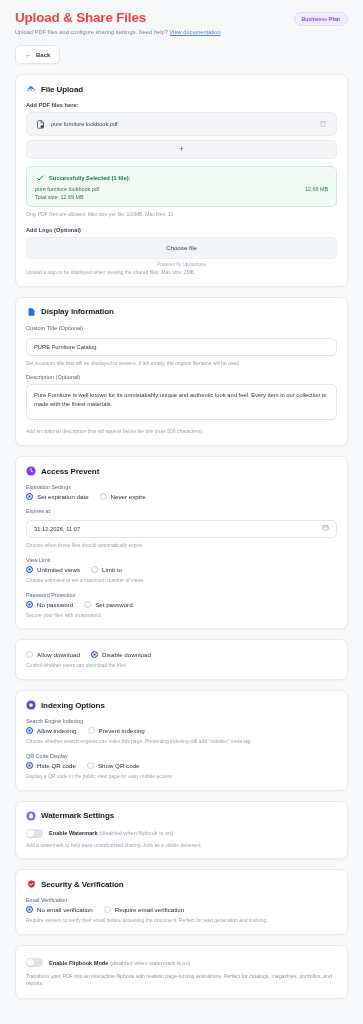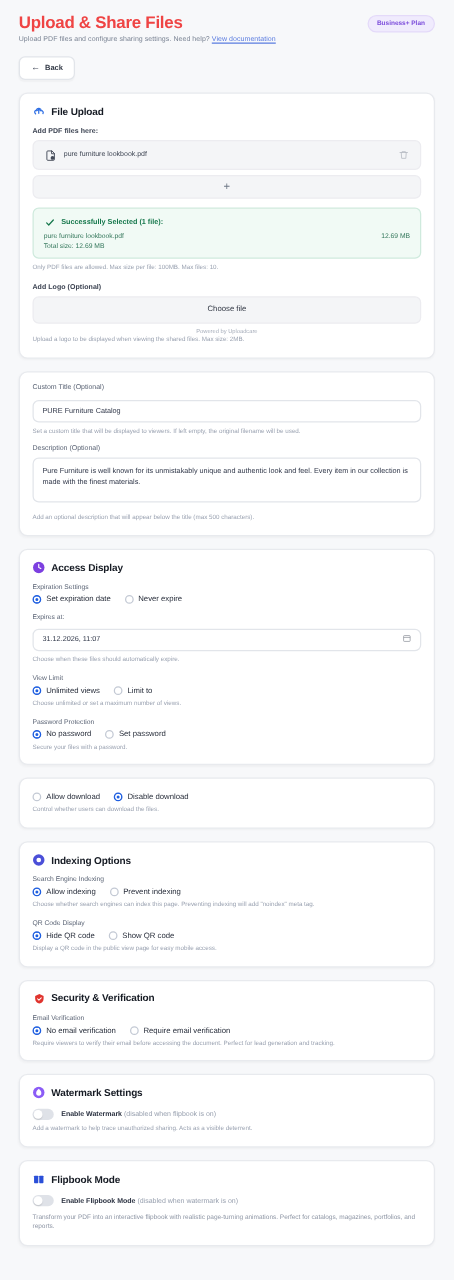--- a/index.html
+++ b/index.html
@@ -182,40 +182,48 @@
     <div class="hint">Only PDF files are allowed. Max size per file: 100MB. Max files: 10.</div>
 
     <div class="lbl" style="margin-top:9px;">Add Logo (Optional)</div>
     <div class="choose-file">Choose file</div>
     <div class="powered">Powered by Uploadcare</div>
     <div class="hint" style="margin-top:2px;">Upload a logo to be displayed when viewing the shared files. Max size: 2MB.</div>
   </div>
 
   
   <div class="card">
+    <div class="card-head">
+      <span class="ico">
+        <svg width="9" height="10" viewBox="0 0 24 24" fill="#1f6fe0" stroke="none">
+            <path d="M6 2h8l6 6v14a0 0 0 0 1 0 0H6a2 2 0 0 1-2-2V4a2 2 0 0 1 2-2z"></path>
+          </svg>
+      </span>
+      <span class="ttl">Display Information</span>
+    </div>
 
     <div class="lbl-plain">Custom Title (Optional)</div>
     <input class="txt-input" value="PURE Furniture Catalog" style="">
     <div class="hint">Set a custom title that will be displayed to viewers. If left empty, the original filename will be used.</div>
 
     <div class="lbl-plain" style="margin-top:8px;">Description (Optional)</div>
     <textarea class="txt-area" style="">Pure Furniture is well known for its unmistakably unique and authentic look and feel. Every item in our collection is made with the finest materials.</textarea>
     <div class="hint">Add an optional description that will appear below the title (max 500 characters).</div>
   </div>
 
   
   <div class="card">
     <div class="card-head">
       <span class="ico">
         <svg width="10" height="10" viewBox="0 0 24 24">
             <circle cx="12" cy="12" r="11" fill="#7c3fe0"></circle>
             <path d="M12 6v6l4 2" stroke="#fff" stroke-width="2.2" fill="none" stroke-linecap="round"></path>
           </svg>
       </span>
-      <span class="ttl">Access Display</span>
+      <span class="ttl">Access Prevent</span>
     </div>
 
     <div class="sub-label first">Expiration Settings</div>
     <div class="radio-row">
       <label class="radio">
           <span class="dot on"></span>
           <span class="t">Set expiration date</span>
         </label>
       <label class="radio">
           <span class="dot"></span>
@@ -313,20 +321,38 @@
           <span class="t">Show QR code</span>
         </label>
     </div>
     <div class="hint">Display a QR code in the public view page for easy mobile access.</div>
   </div>
 
   
   <div class="card">
     <div class="card-head">
       <span class="ico">
+        <svg width="10" height="10" viewBox="0 0 24 24">
+            <circle cx="12" cy="12" r="11" fill="#8b5cf6"></circle>
+            <path d="M12 5c2.8 2.6 5 5 5 8a5 5 0 0 1-10 0c0-3 2.2-5.4 5-8z" fill="#fff"></path>
+          </svg>
+      </span>
+      <span class="ttl">Watermark Settings</span>
+    </div>
+    <div class="tgl-row">
+      <span class="tgl"></span>
+      <span class="tgl-lbl"><span style="font-weight:bold;color:#2c3342;">Enable Watermark</span> <span>(disabled when flipbook is on)</span></span>
+    </div>
+    <div class="hint">Add a watermark to help trace unauthorized sharing. Acts as a visible deterrent.</div>
+  </div>
+
+  
+  <div class="card">
+    <div class="card-head">
+      <span class="ico">
         <svg width="9" height="10" viewBox="0 0 24 24">
             <path d="M12 2l9 4v6c0 5.5-3.8 9.2-9 10-5.2-.8-9-4.5-9-10V6z" fill="#e0342e"></path>
             <path d="M8 12l3 3 5-5" stroke="#fff" stroke-width="2.2" fill="none" stroke-linecap="round" stroke-linejoin="round"></path>
           </svg>
       </span>
       <span class="ttl">Security &amp; Verification</span>
     </div>
     <div class="sub-label first">Email Verification</div>
     <div class="radio-row">
       <label class="radio">
@@ -336,47 +362,20 @@
       <label class="radio">
           <span class="dot"></span>
           <span class="t">Require email verification</span>
         </label>
     </div>
     <div class="hint">Require viewers to verify their email before accessing the document. Perfect for lead generation and tracking.</div>
   </div>
 
   
   <div class="card">
-    <div class="card-head">
-      <span class="ico">
-        <svg width="10" height="10" viewBox="0 0 24 24">
-            <circle cx="12" cy="12" r="11" fill="#8b5cf6"></circle>
-            <path d="M12 5c2.8 2.6 5 5 5 8a5 5 0 0 1-10 0c0-3 2.2-5.4 5-8z" fill="#fff"></path>
-          </svg>
-      </span>
-      <span class="ttl">Watermark Settings</span>
-    </div>
-    <div class="tgl-row">
-      <span class="tgl"></span>
-      <span class="tgl-lbl"><span style="font-weight:bold;color:#2c3342;">Enable Watermark</span> <span>(disabled when flipbook is on)</span></span>
-    </div>
-    <div class="hint">Add a watermark to help trace unauthorized sharing. Acts as a visible deterrent.</div>
-  </div>
-
-  
-  <div class="card">
-    <div class="card-head">
-      <span class="ico">
-        <svg width="10" height="9" viewBox="0 0 24 24">
-            <rect x="2" y="4" width="9" height="16" rx="1.4" fill="#2a4fd8"></rect>
-            <rect x="13" y="4" width="9" height="16" rx="1.4" fill="#2a4fd8"></rect>
-          </svg>
-      </span>
-      <span class="ttl">Flipbook Mode</span>
-    </div>
     <div class="tgl-row">
       <span class="tgl"></span>
       <span class="tgl-lbl"><span style="font-weight:bold;color:#2c3342;">Enable Flipbook Mode</span> <span>(disabled when watermark is on)</span></span>
     </div>
     <div class="para">Transform your PDF into an interactive flipbook with realistic page-turning animations. Perfect for catalogs, magazines, portfolios, and reports.</div>
 
   </div>
 
   
   

